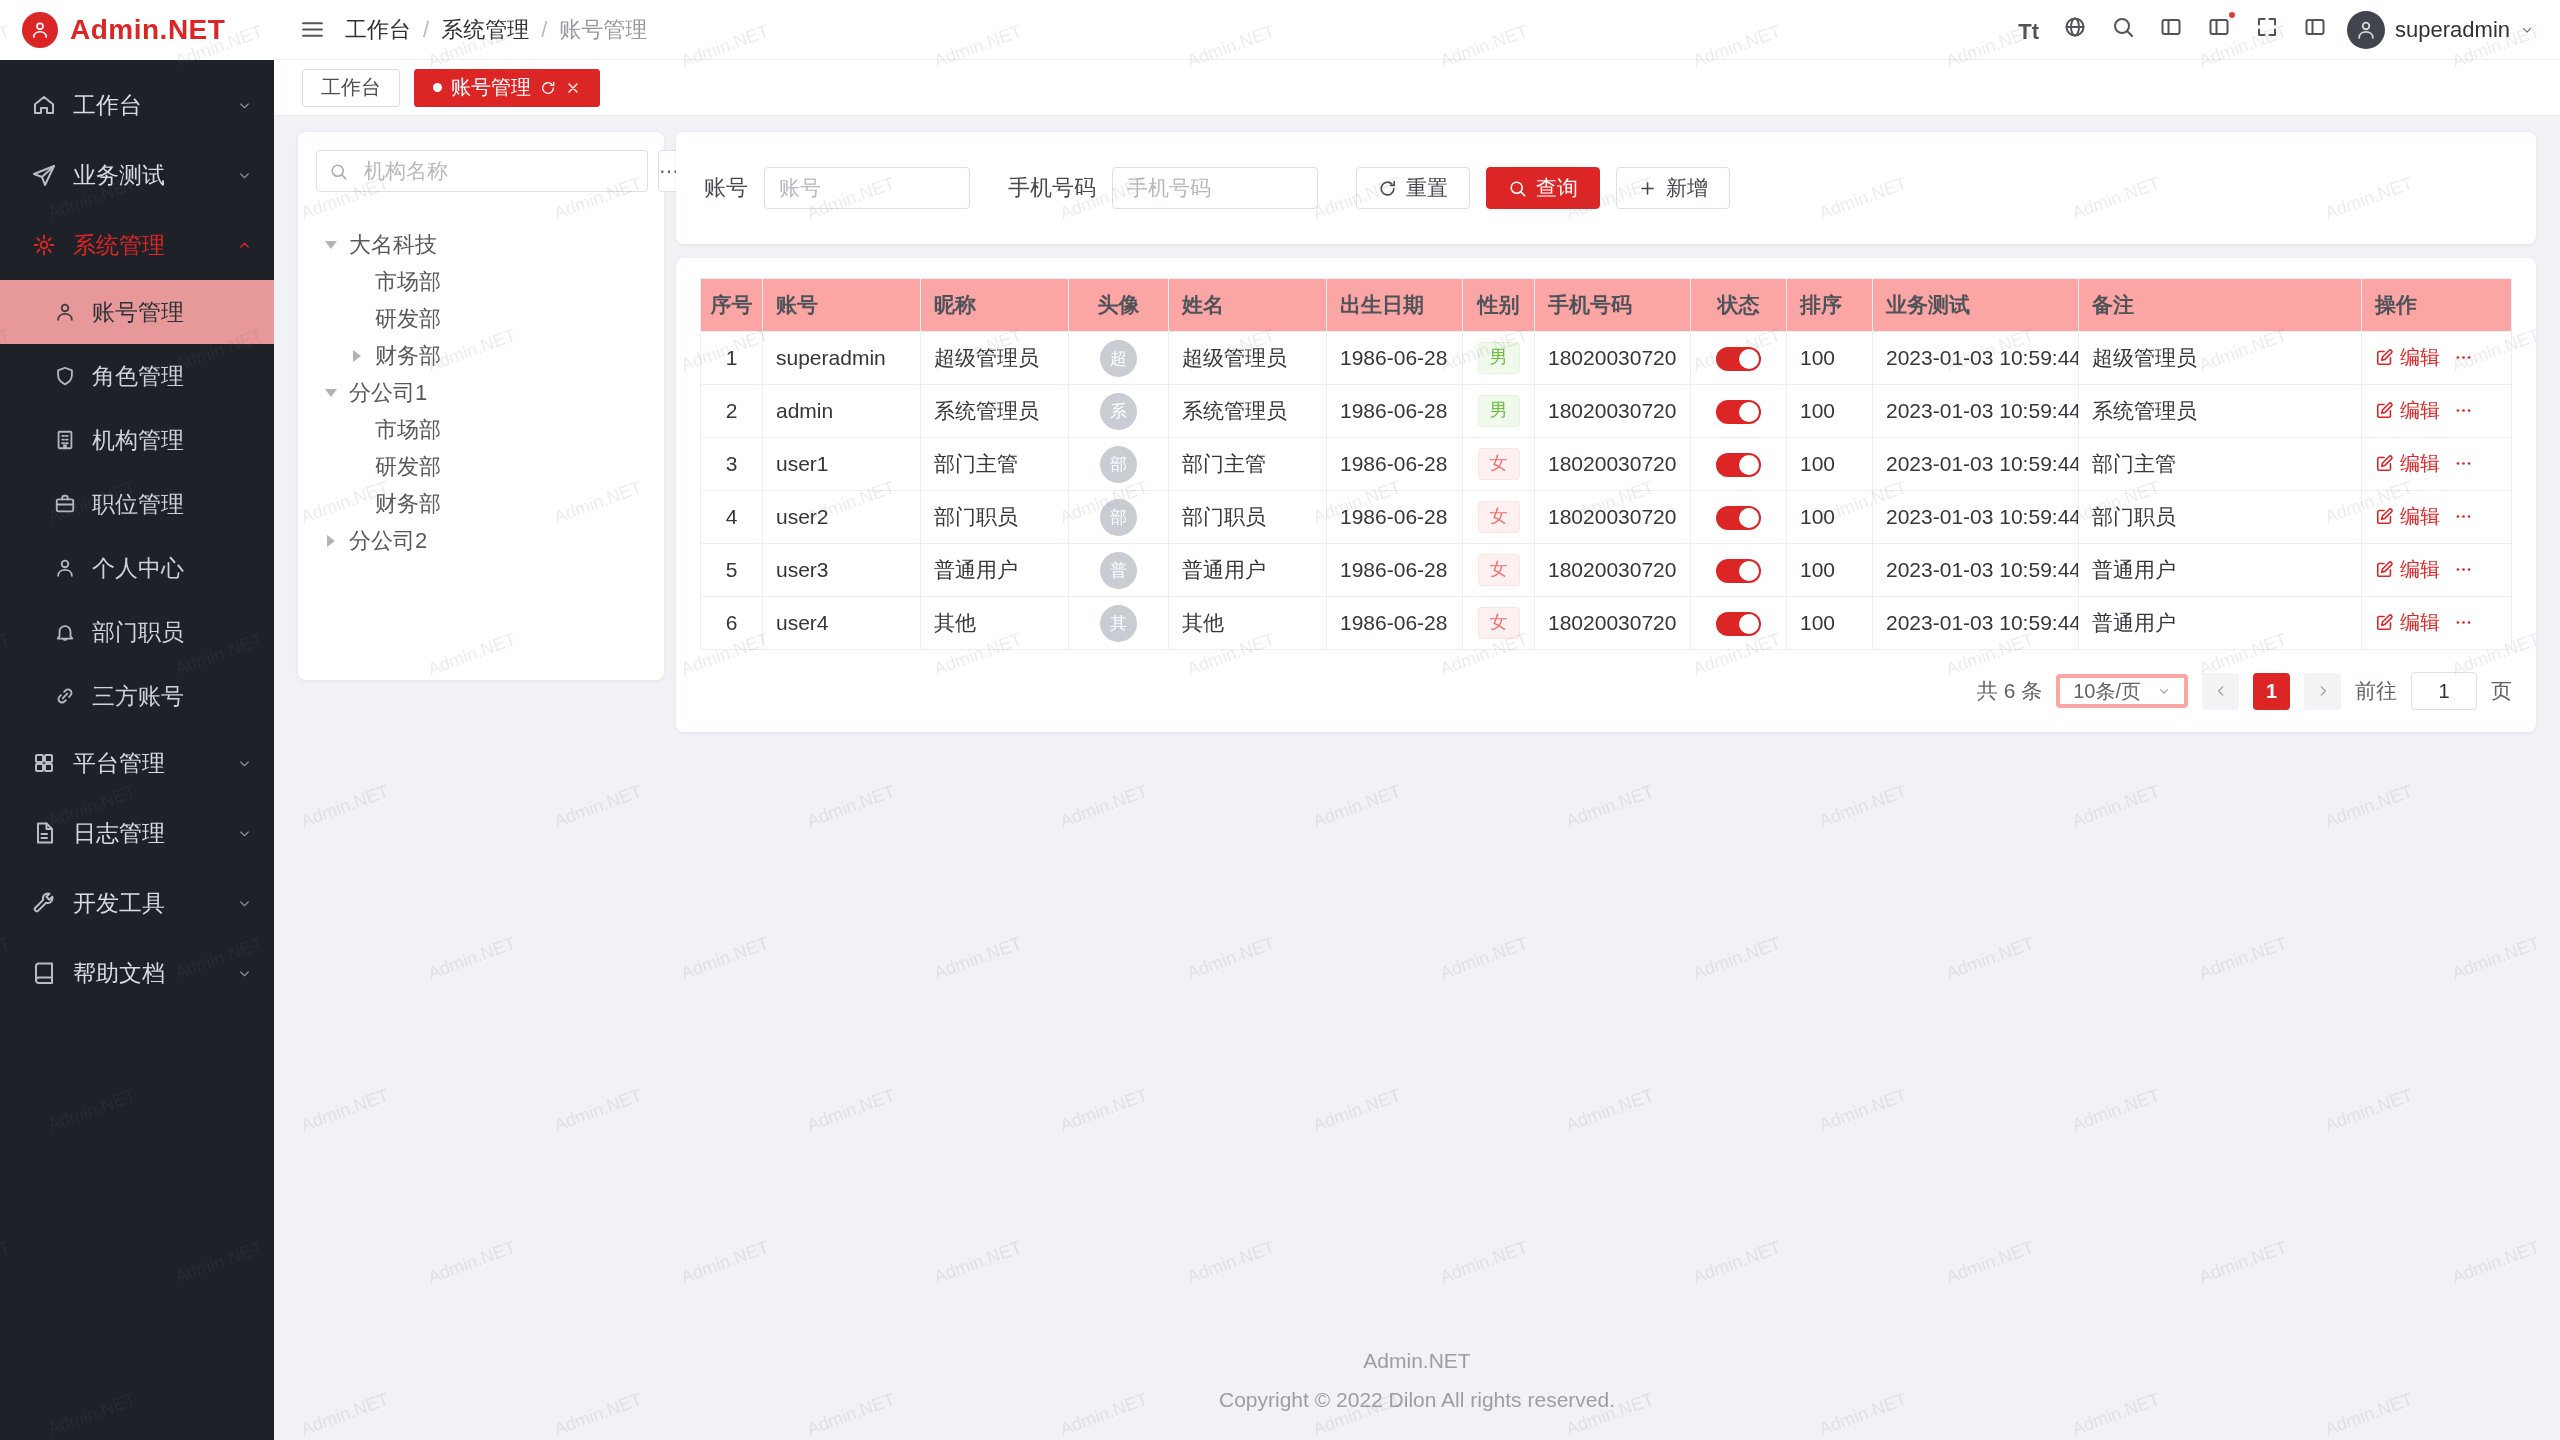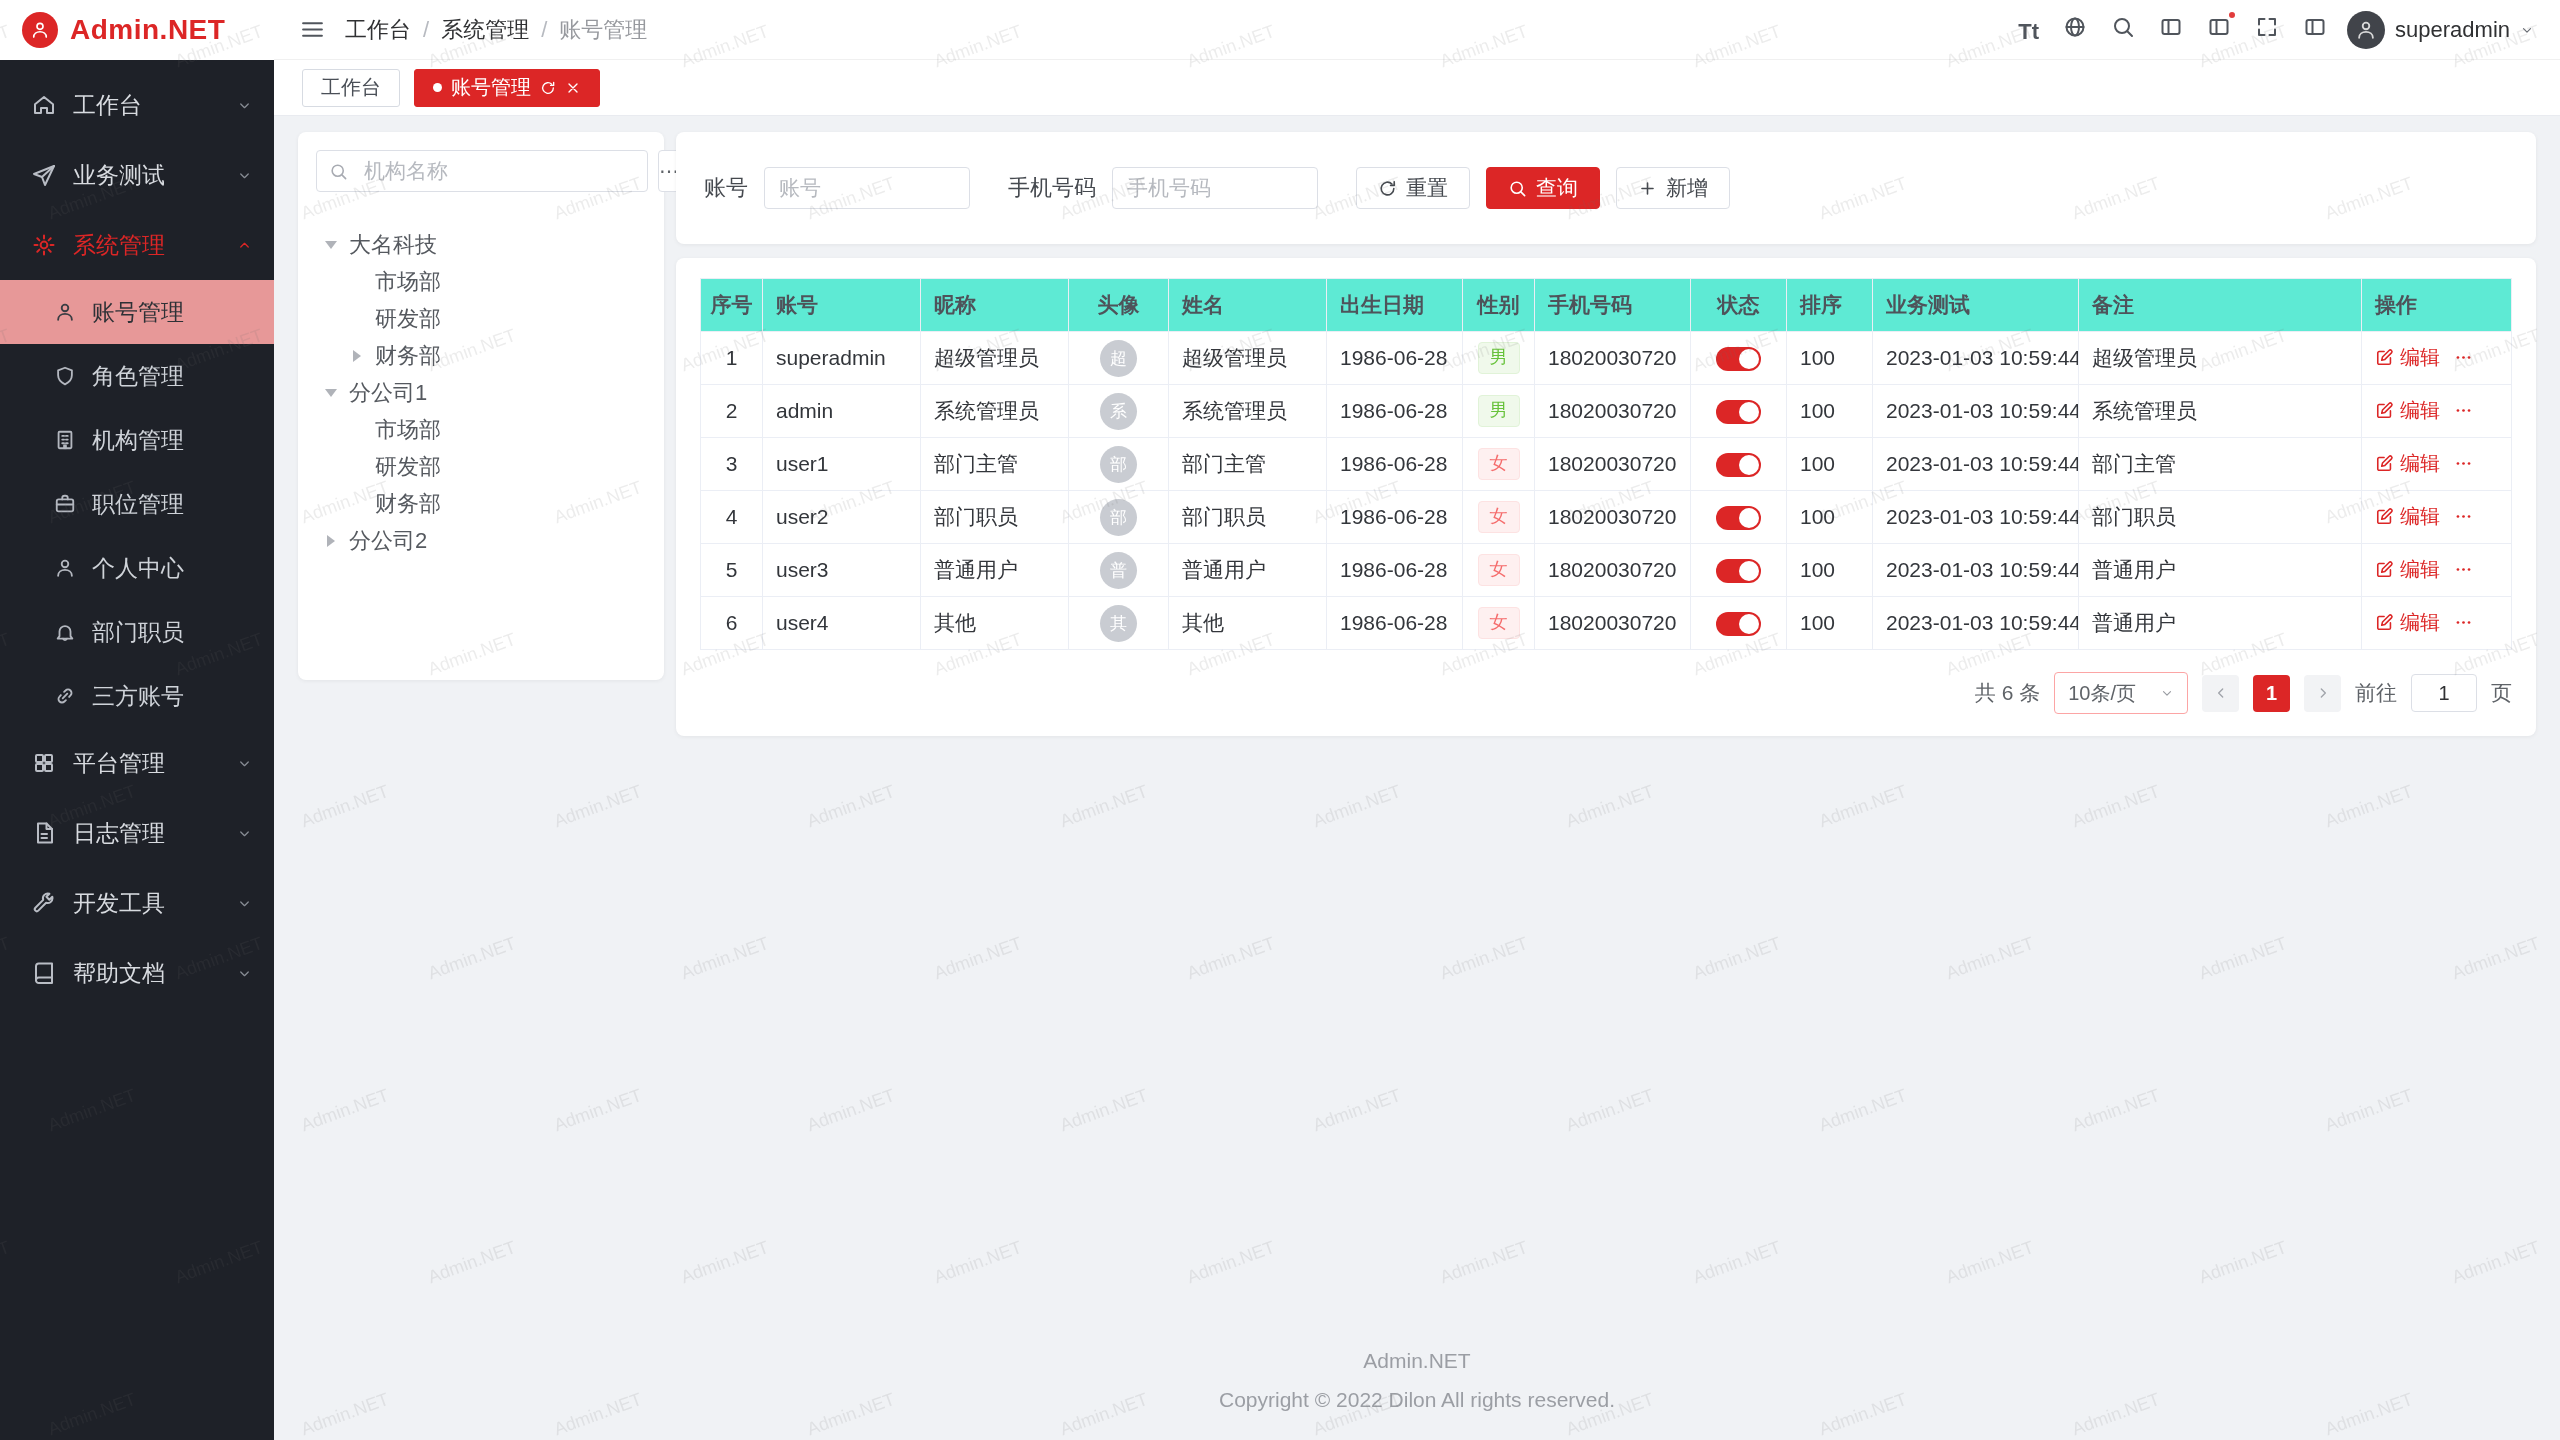--- a/index.html
+++ b/index.html
@@ -72,36 +72,36 @@
   .text-input{height:42px;border:1px solid #dcdfe6;border-radius:4px;padding:0 14px;font-size:21px;color:#303133;width:206px;outline:none;font-family:inherit}
   .text-input::placeholder{color:#b6b9bf}
   .gap-l{margin-left:22px}
   .btn{height:42px;border-radius:4px;display:inline-flex;align-items:center;gap:9px;padding:0 21px;font-size:21px;border:1px solid #dcdfe6;background:#fff;color:#45494f;cursor:pointer;font-family:inherit}
   .btn .b-icon{font-size:19px}
   .btn.primary{background:#dc2626;border-color:#dc2626;color:#fff}
 
   .table-card{padding:20px 24px 22px;display:flex;flex-direction:column}
   table{width:100%;border-collapse:collapse;table-layout:fixed}
   th,td{border:1px solid #ebeef5;height:53px;padding:0 13px;font-size:21px;text-align:left;overflow:hidden;white-space:nowrap}
-  th{color:#4e535a;font-weight:bold;background:#5eead4}
+  th{color:#4e535a;font-weight:bold;background:#fca5a5}
   td{color:#33363b}
   th.c,td.c{text-align:center;padding:0 4px}
   .avatar{width:37px;height:37px;border-radius:50%;background:#c9ccd2;color:#fff;display:inline-flex;align-items:center;justify-content:center;font-size:17px}
   .badge{display:inline-block;padding:4px 11px;border-radius:4px;font-size:18px;line-height:1.2}
   .badge.male{background:#f0f9eb;color:#67c23a;border:1px solid #e1f3d8}
   .badge.female{background:#fef0f0;color:#f56c6c;border:1px solid #fde2e2}
   .switch{width:45px;height:24px;border-radius:12px;background:#dc2626;display:inline-flex;align-items:center;justify-content:flex-end;padding:2px;cursor:pointer;vertical-align:middle}
   .switch .knob{width:20px;height:20px;border-radius:50%;background:#fff}
   .op-cell{color:#dc2626}
   .edit-link{display:inline-flex;align-items:center;gap:6px;color:#dc2626;cursor:pointer;font-size:20px}
   .edit-link .e-icon{font-size:19px}
   .more-dots{margin-left:14px;color:#dc2626;cursor:pointer;font-size:19px;letter-spacing:1px;font-weight:bold}
 
   .pagination{display:flex;align-items:center;justify-content:flex-end;gap:14px;padding-top:22px;font-size:21px;color:#5f6368}
-  .page-size{height:42px;border:1px solid #fca5a5;border-radius:4px;display:inline-flex;align-items:center;gap:24px;padding:0 13px;color:#5f6368;font-size:20px;cursor:pointer;background:#fff}
+  .page-size{height:34px;border:4px solid #fca5a5;border-radius:4px;display:inline-flex;align-items:center;gap:16px;padding:0 13px;color:#5f6368;font-size:20px;cursor:pointer;background:#fff}
   .page-size .p-icon{font-size:14px;color:#9a9da3}
   .page-btn{width:37px;height:37px;border-radius:4px;background:#f2f3f5;display:inline-flex;align-items:center;justify-content:center;color:#a0a3a9;font-size:16px;cursor:pointer}
   .page-num{width:37px;height:37px;border-radius:4px;background:#dc2626;color:#fff;display:inline-flex;align-items:center;justify-content:center;font-weight:bold;font-size:20px;cursor:pointer}
   .goto-input{width:66px;height:38px;border:1px solid #dcdfe6;border-radius:4px;text-align:center;font-size:20px;color:#303133;outline:none;font-family:inherit}
 
   .footer{position:absolute;left:0;right:0;bottom:20px;text-align:center;color:#9b9ea4;font-size:21px;line-height:1.85}
 
   .watermark{position:fixed;left:0;top:0;width:2560px;height:1440px;pointer-events:none;z-index:60;overflow:hidden}
   .wm-tile{position:absolute;color:rgba(110,110,110,.13);font-size:18px;transform:rotate(-20deg);white-space:nowrap}
 </style>

